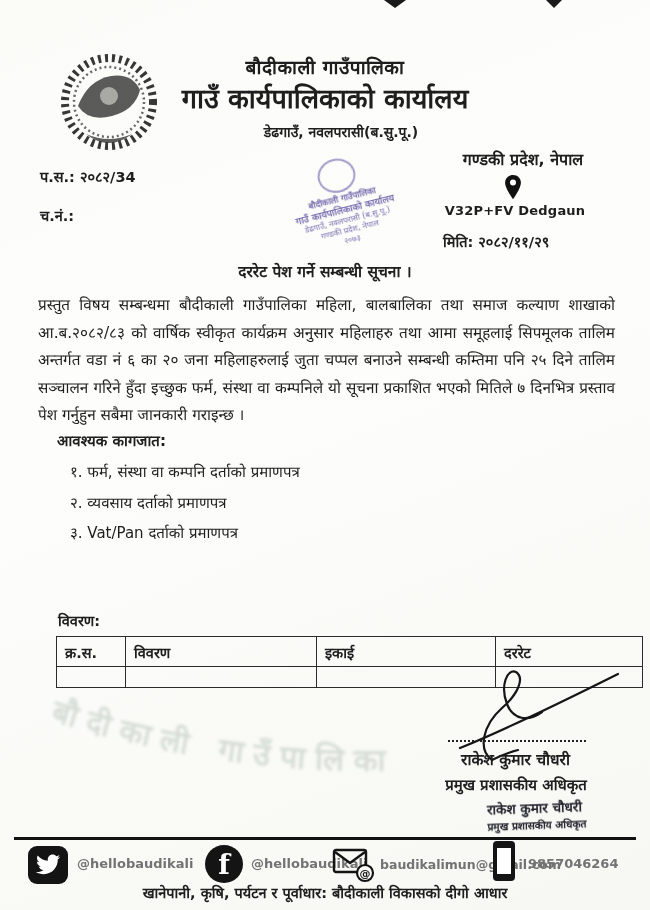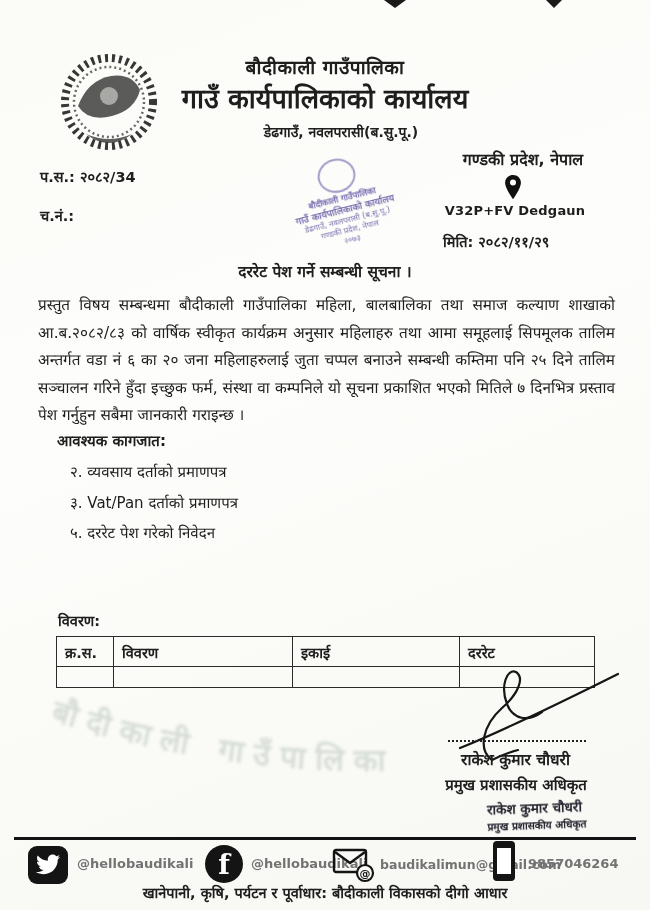--- a/index.html
+++ b/index.html
@@ -34,21 +34,21 @@
   .subject{top:260px;font-size:15.5px;font-weight:700;}
   .bodytext{left:38px;top:292px;width:577px;font-size:15.3px;line-height:27.5px;
     text-align:justify;font-weight:500;}
   .dochead{left:57px;top:430px;font-size:15px;font-weight:600;}
   .doclist{left:70px;top:461px;width:480px;font-size:15px;font-weight:500;}
   .doclist div{margin-bottom:10.5px;}
   .vivaran{left:58px;top:610px;font-size:14.5px;font-weight:600;}
   
   table.details{left:56px;top:636px;position:absolute;border-collapse:collapse;}
   table.details td{border:1.6px solid #2b2b2b;font-size:14.5px;font-weight:600;
-    padding:0 0 0 8px;vertical-align:middle;}
+    padding:0 12px 0 8px;vertical-align:middle;}
   table.details tr.hd td{height:29px;}
   table.details tr.empty td{height:20px;}
   .cw0{width:48px}.cw1{width:170px}.cw2{width:158px}.cw3{width:126px}
   
   .wm{left:0;top:688px;pointer-events:none;}
   
   .sig-svg{left:430px;top:660px;}
   .dots{left:448px;top:726px;width:138px;border-bottom:2.5px dotted #222;height:14px;}
   .sig-name{left:428px;top:748px;width:175px;text-align:center;font-size:15.5px;font-weight:700;}
   .sig-title{left:416px;top:774px;width:200px;text-align:center;font-size:15px;font-weight:600;}
@@ -136,23 +136,23 @@
   <span>मिति:</span>
   <span>२०८२/११/२९</span>
 </div>
 
 <div class="abs ctr subject">दररेट पेश गर्ने सम्बन्धी सूचना ।</div>
 
 <div class="abs bodytext">प्रस्तुत विषय सम्बन्धमा बौदीकाली गाउँपालिका महिला, बालबालिका तथा समाज कल्याण शाखाको आ.ब.२०८२/८३ को वार्षिक स्वीकृत कार्यक्रम अनुसार महिलाहरु तथा आमा समूहलाई सिपमूलक तालिम अन्तर्गत वडा नं ६ का २० जना महिलाहरुलाई जुता चप्पल बनाउने सम्बन्धी कम्तिमा पनि २५ दिने तालिम सञ्चालन गरिने हुँदा इच्छुक फर्म, संस्था वा कम्पनिले यो सूचना प्रकाशित भएको मितिले ७ दिनभित्र प्रस्ताव पेश गर्नुहुन सबैमा जानकारी गराइन्छ ।</div>
 
 <div class="abs dochead">आवश्यक कागजात:</div>
 <div class="abs doclist">
+  <div>१. फर्म, संस्था वा कम्पनि दर्ताको प्रमाणपत्र</div>
   <div>२. व्यवसाय दर्ताको प्रमाणपत्र</div>
   <div>३. Vat/Pan दर्ताको प्रमाणपत्र</div>
-  <div>५. दररेट पेश गरेको निवेदन</div>
 </div>
 
 <div class="abs vivaran">विवरण:</div>
 <table class="details">
   <tbody>
       <tr class="hd">
     <td class="cw0">क्र.स.</td>
     <td class="cw1">विवरण</td>
     <td class="cw2">इकाई</td>
     <td class="cw3">दररेट</td>

